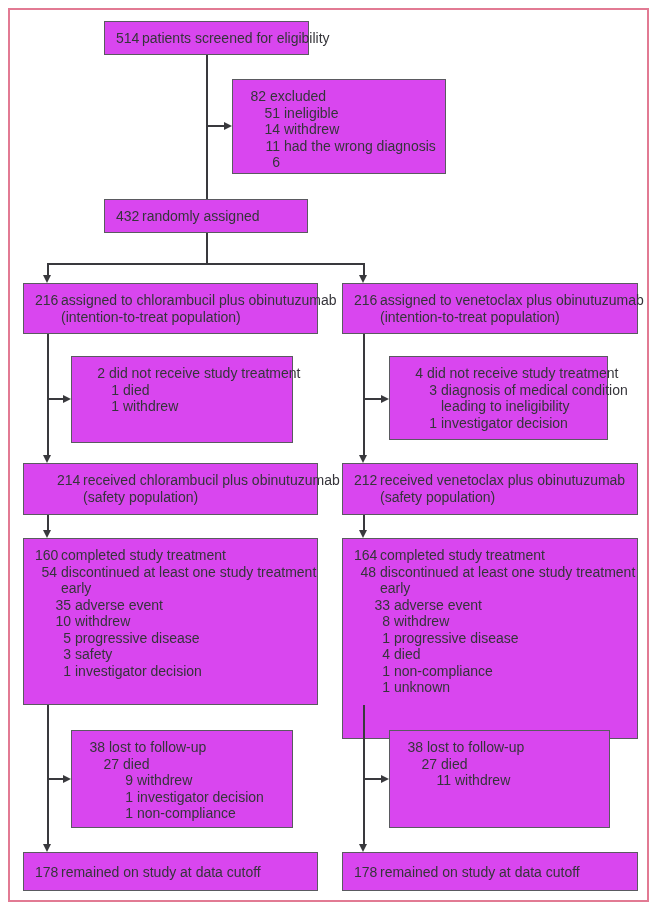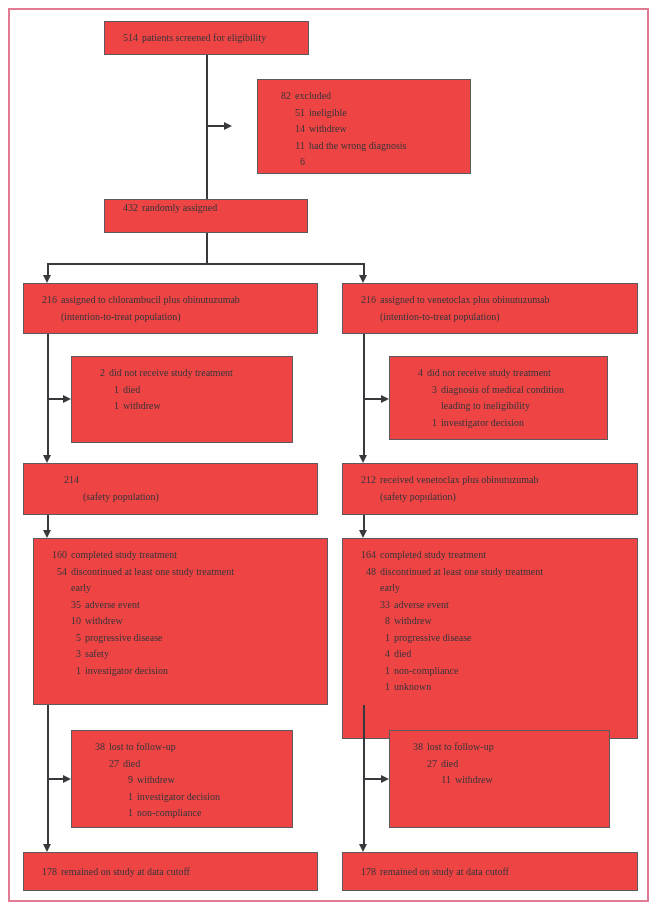--- a/index.html
+++ b/index.html
@@ -12,42 +12,42 @@
     overflow:hidden;
   }
   #frame{
     position:absolute;left:8px;top:8px;width:637px;height:890px;
     border:2px solid #e27a93;
     background:#ffffff;
   }
   .box{
     position:absolute;
     border:1.5px solid #5a5a60;
-    background:#ef4444;
+    background:#d946ef;
     box-sizing:border-box;
     padding:8px 6px 6px 11px;
-    font-size:10px;line-height:16.5px;font-family:Liberation Serif, serif;
+    font-size:14px;line-height:16.5px;
   }
   .line{display:flex;align-items:baseline;white-space:nowrap;}
   .num{display:inline-block;text-align:right;flex:0 0 auto;}
   .lv0{width:22px;}
   .lv1{width:36px;}
   .lv2{width:50px;}
   .txt{margin-left:4px;}
   
   #box-screened  {left:104px;top:21px; width:205px;height:34px;padding-top:8px;}
-  #box-excluded  {left:232px;top:79px; width:214px;height:95px;margin-left:25px;}
-  #box-randomized{left:104px;top:199px;width:204px;height:34px;padding-top:0;}
+  #box-excluded  {left:232px;top:79px; width:214px;height:95px;}
+  #box-randomized{left:104px;top:199px;width:204px;height:34px;padding-top:8px;}
   #box-assigned-l{left:23px; top:283px;width:295px;height:51px;}
   #box-assigned-r{left:342px;top:283px;width:296px;height:51px;}
   #box-dnr-l     {left:71px; top:356px;width:222px;height:87px;}
   #box-dnr-r     {left:389px;top:356px;width:219px;height:84px;}
   #box-received-l{left:23px; top:463px;width:295px;height:52px;padding-left:33px;}
   #box-received-r{left:342px;top:463px;width:296px;height:52px;}
-  #box-completed-l{left:23px;top:538px;width:295px;height:167px;margin-left:10px;}
+  #box-completed-l{left:23px;top:538px;width:295px;height:167px;}
   #box-completed-r{left:342px;top:538px;width:296px;height:201px;}
   #box-lost-l    {left:71px; top:730px;width:222px;height:98px;}
   #box-lost-r    {left:389px;top:730px;width:221px;height:98px;}
   #box-remained-l{left:23px; top:852px;width:295px;height:39px;padding-top:11px;}
   #box-remained-r{left:342px;top:852px;width:296px;height:39px;padding-top:11px;}
   
   .vline{position:absolute;width:1.5px;background:#39393d;}
   .hline{position:absolute;height:1.5px;background:#39393d;}
   .arrow-down{position:absolute;width:0;height:0;
     border-left:4.5px solid transparent;border-right:4.5px solid transparent;
@@ -143,20 +143,21 @@
         <span class="txt">leading to ineligibility</span>
       </div>
       <div class="line">
         <span class="num lv1">1</span>
         <span class="txt">investigator decision</span>
       </div>
     </div>
   <div class="box" id="box-received-l">
       <div class="line">
         <span class="num lv0">214</span>
+        <span class="txt">received chlorambucil plus obinutuzumab</span>
       </div>
       <div class="line">
         <span class="num lv0"></span>
         <span class="txt">(safety population)</span>
       </div>
     </div>
   <div class="box" id="box-received-r">
       <div class="line">
         <span class="num lv0">212</span>
         <span class="txt">received venetoclax plus obinutuzumab</span>

